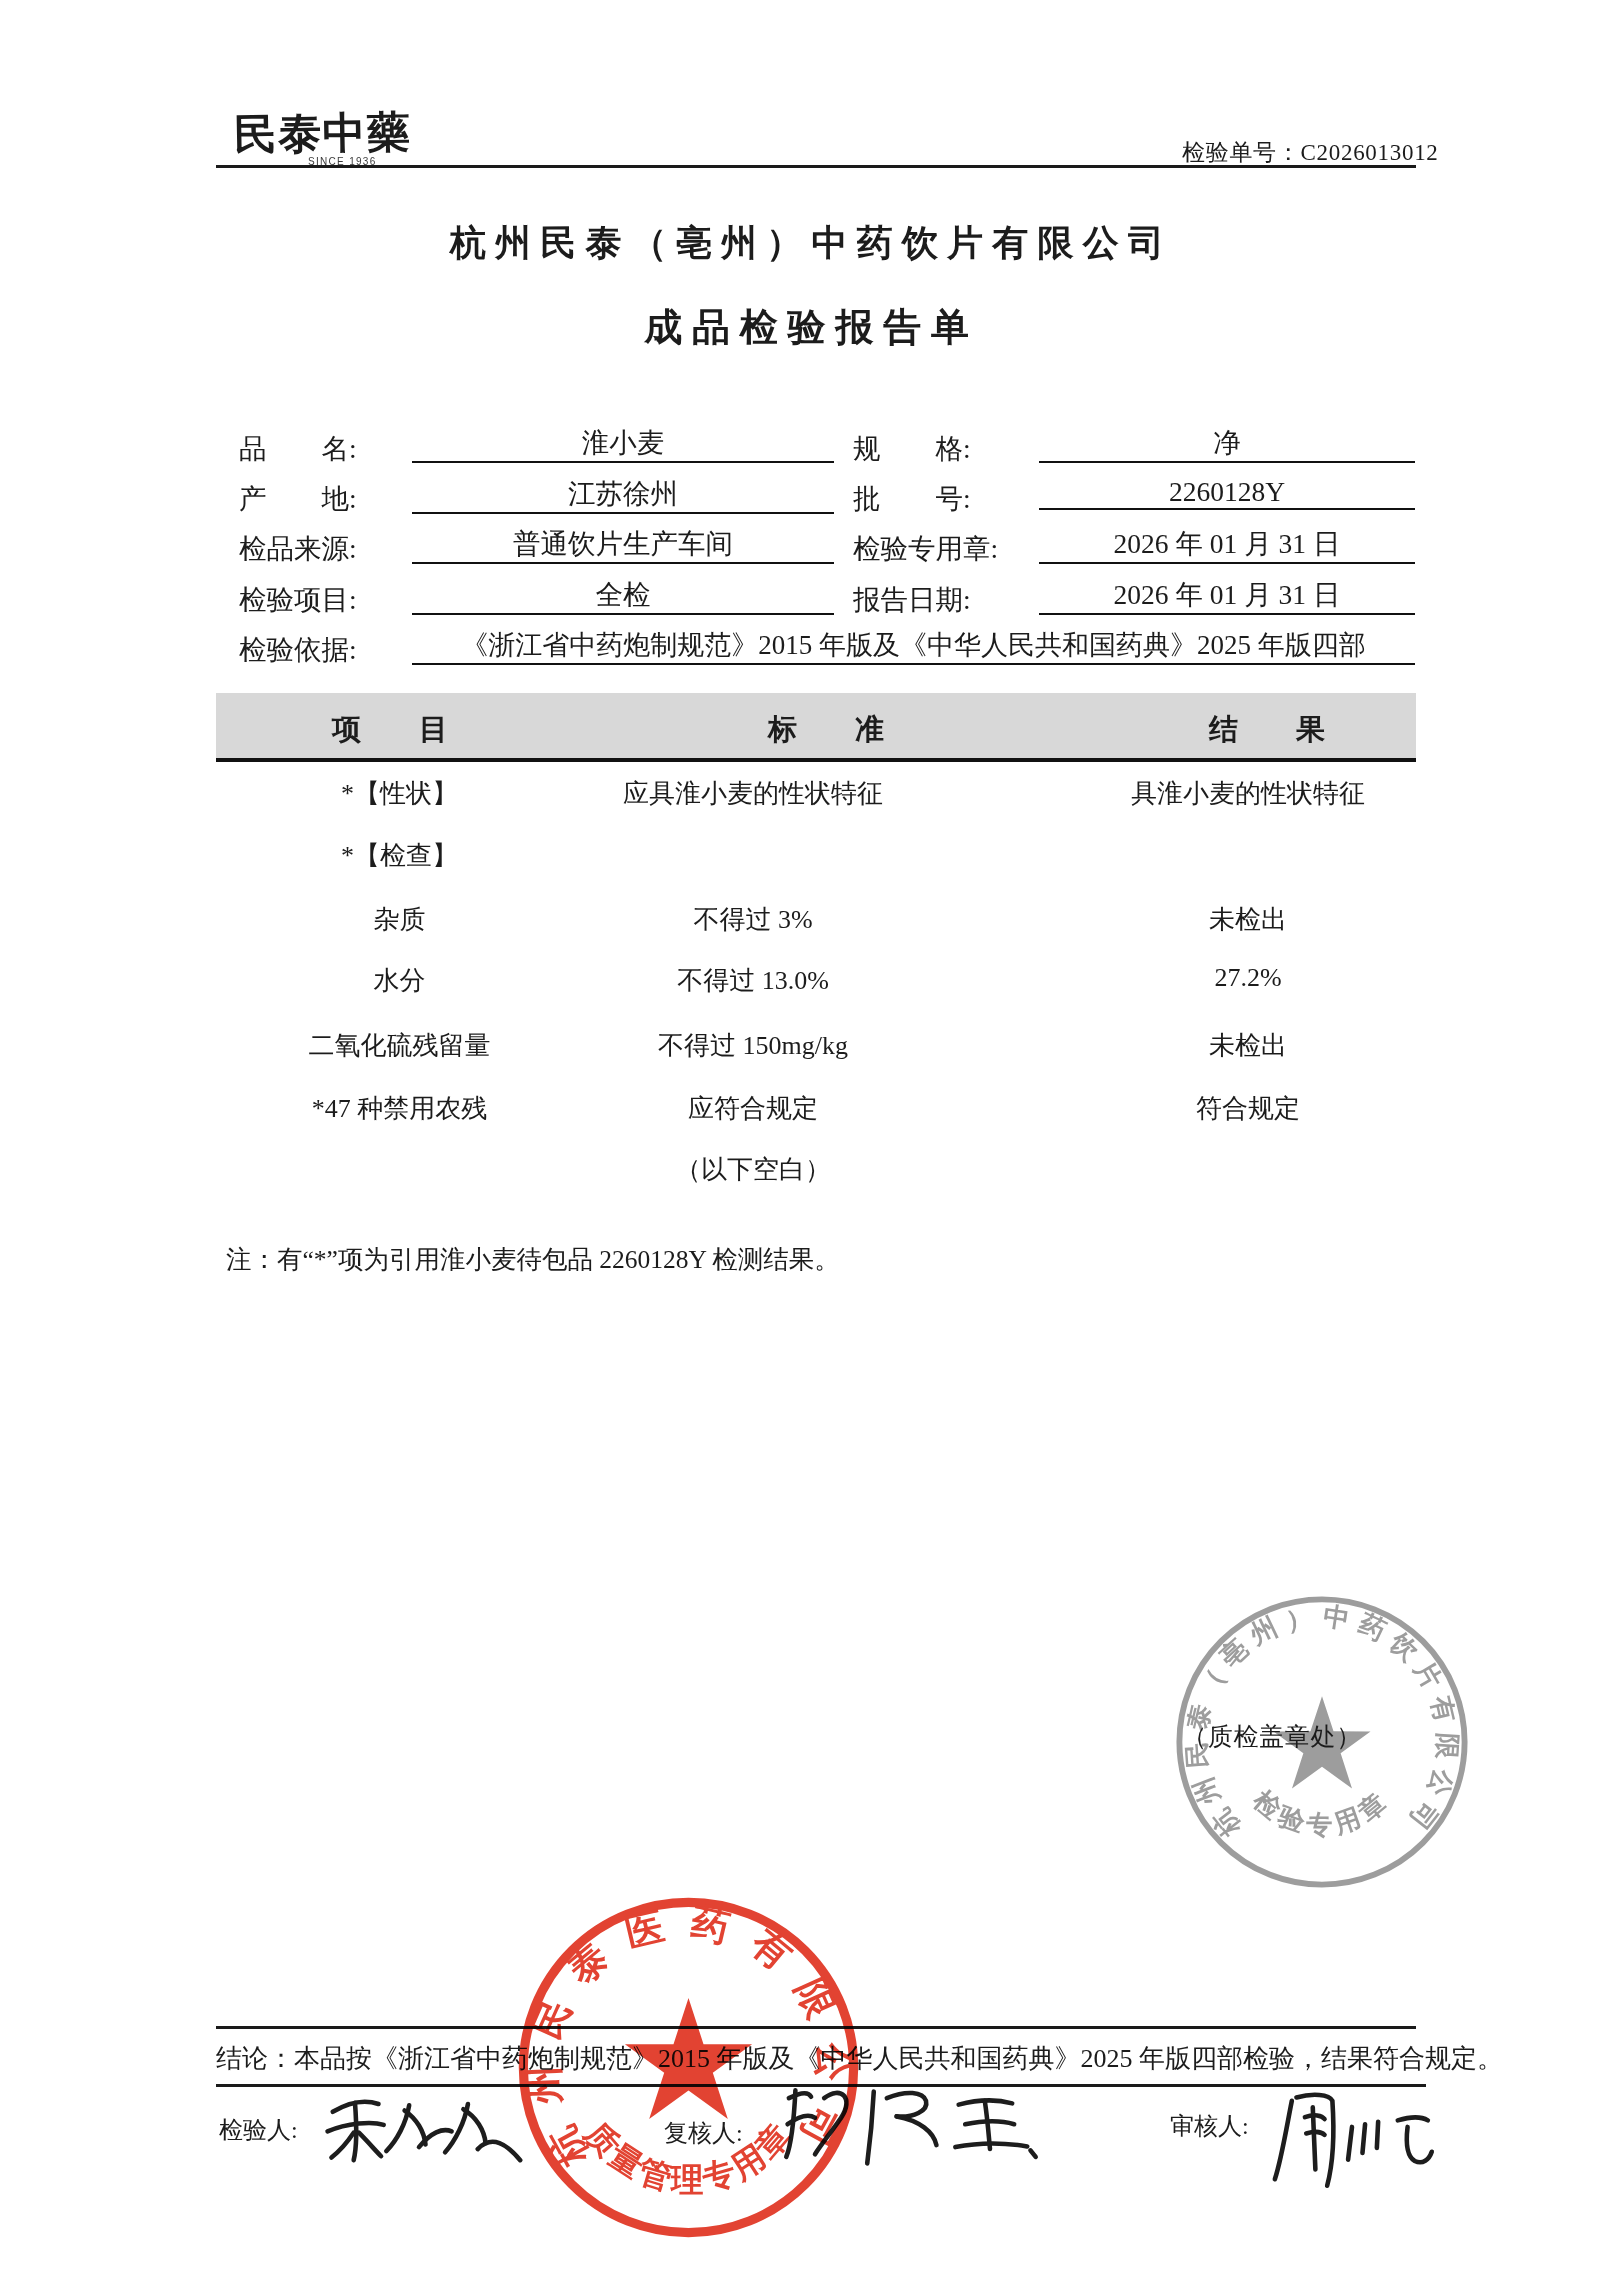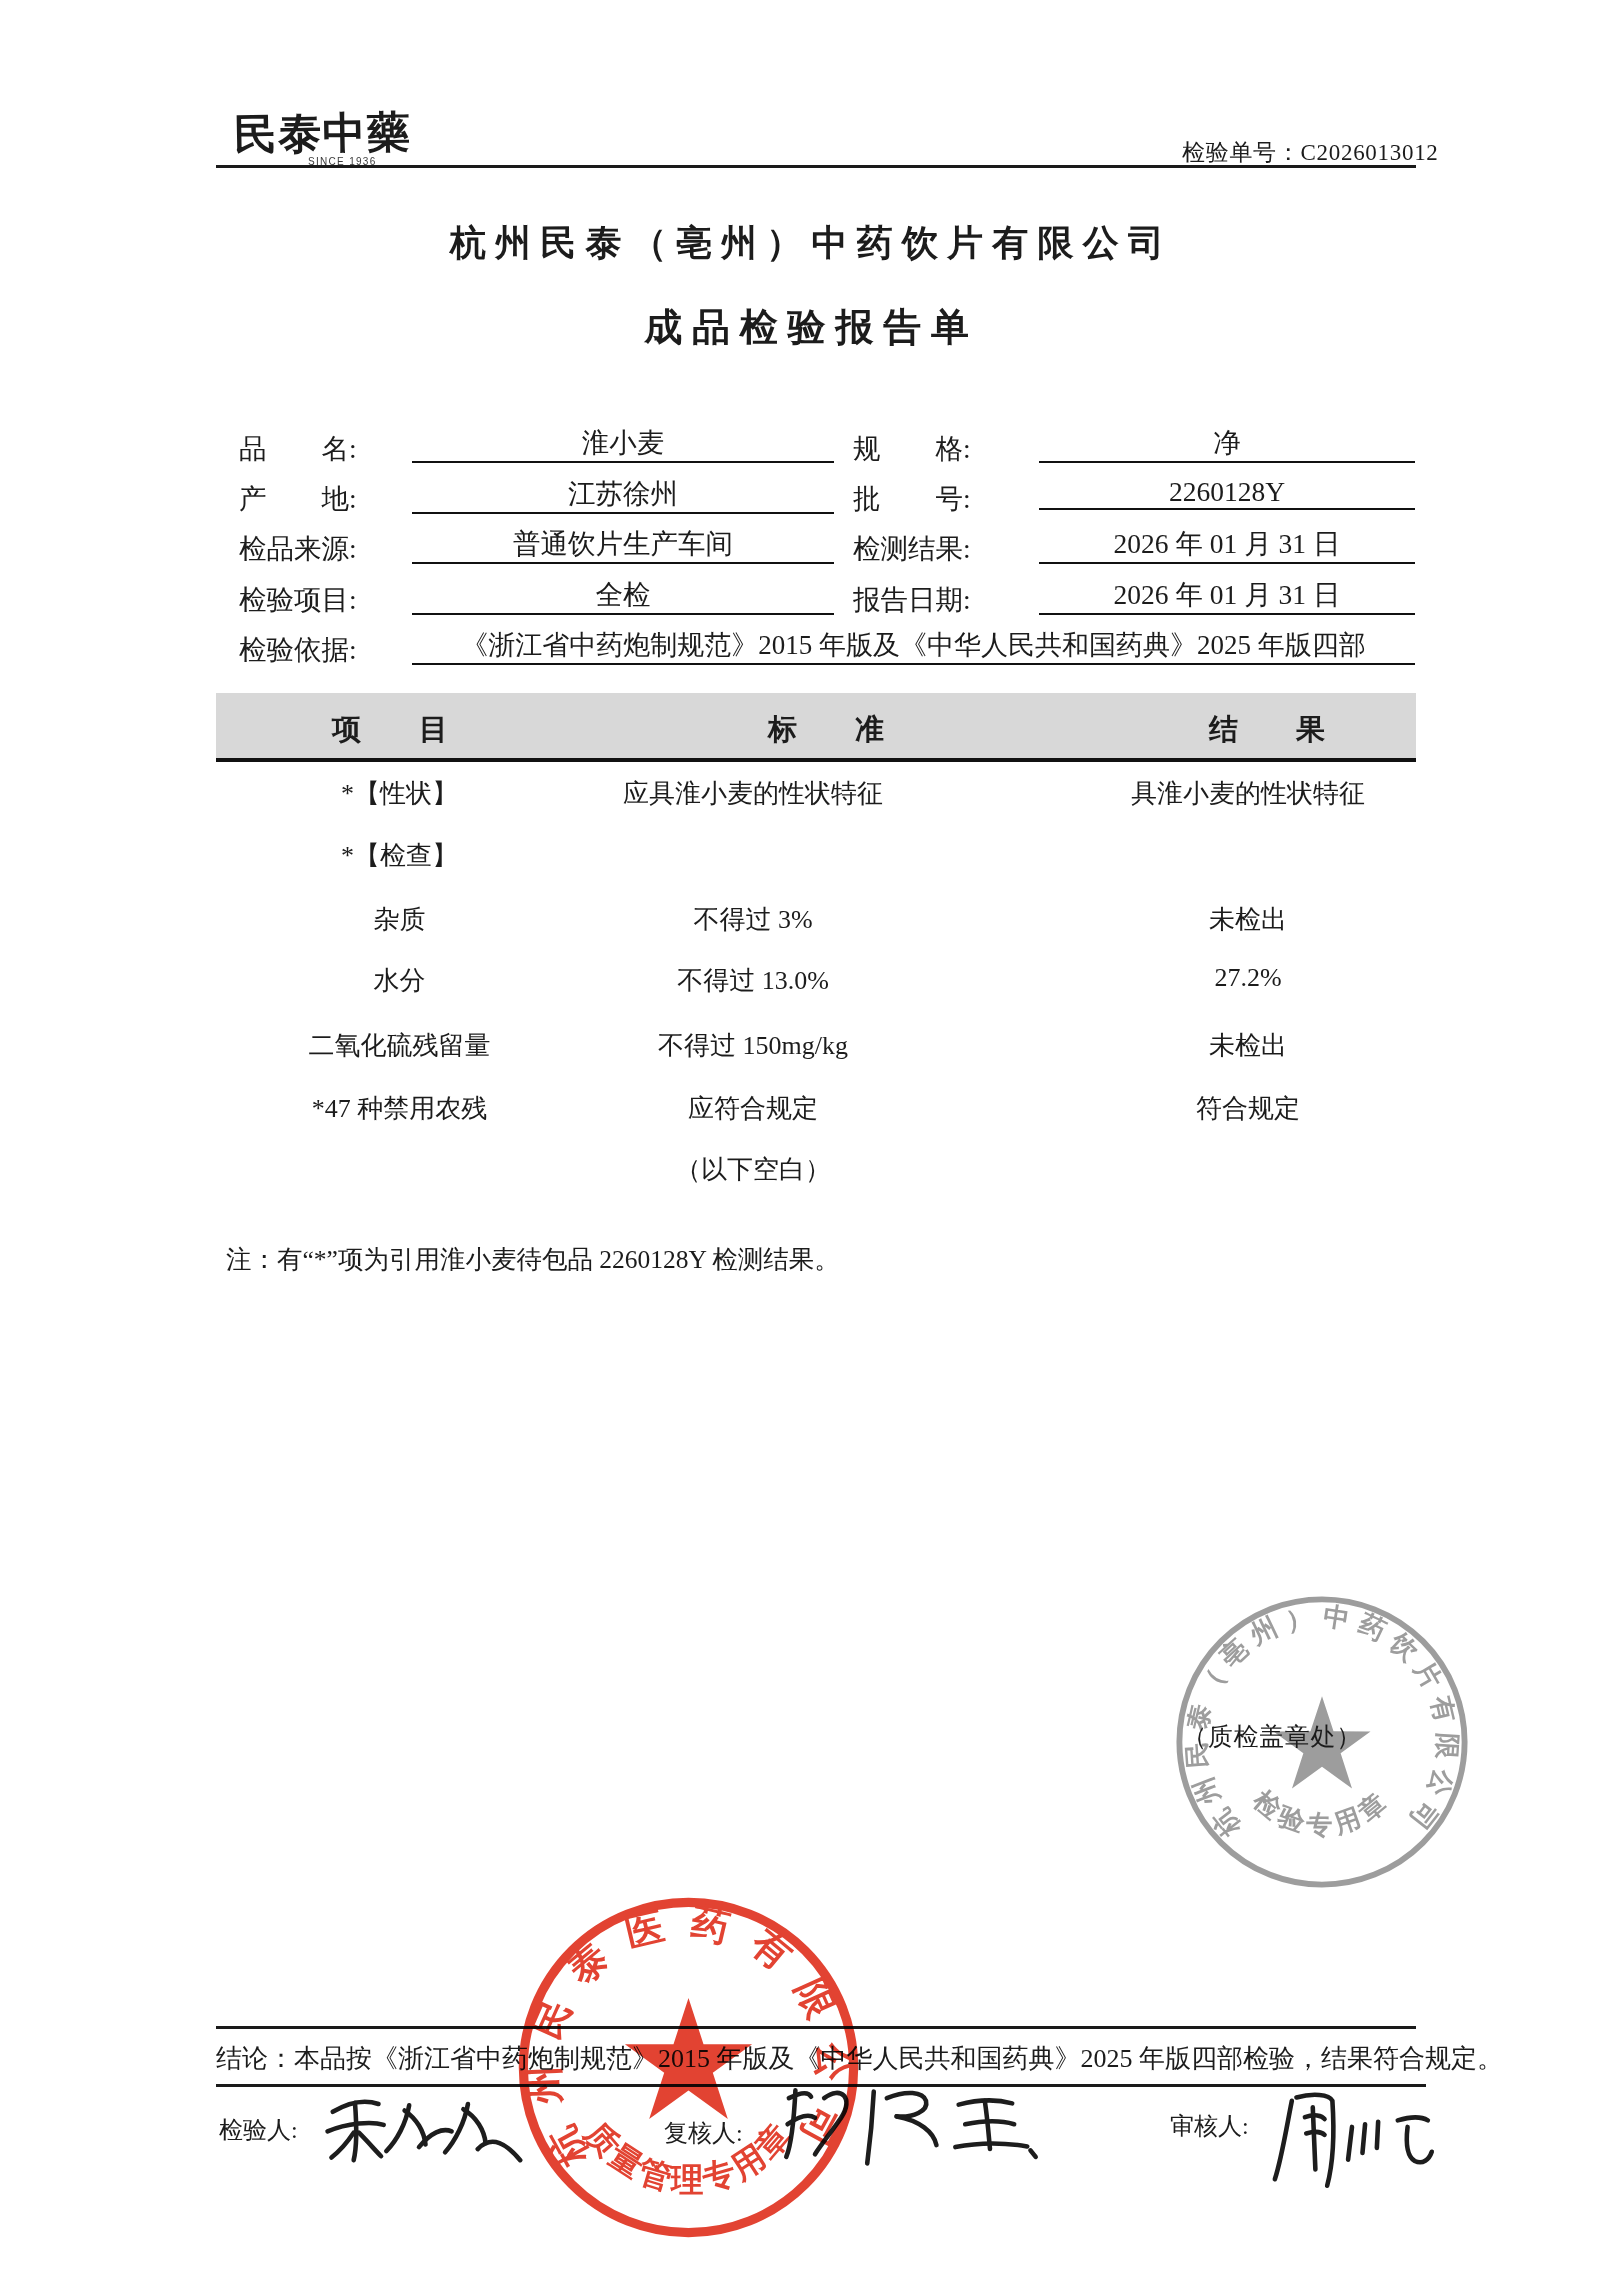--- a/index.html
+++ b/index.html
@@ -67,21 +67,21 @@
   <div class="abs info-label rl" style="top:431px">规　　格:</div>
   <div class="abs info-value rv" style="top:425px">净</div>
 
   <div class="abs info-label ll" style="top:481px">产　　地:</div>
   <div class="abs info-value lv" style="top:476px">江苏徐州</div>
   <div class="abs info-label rl" style="top:481px">批　　号:</div>
   <div class="abs info-value rv" style="top:476px">2260128Y</div>
 
   <div class="abs info-label ll" style="top:531px">检品来源:</div>
   <div class="abs info-value lv" style="top:526px">普通饮片生产车间</div>
-  <div class="abs info-label rl" style="top:531px">检测结果:</div>
+  <div class="abs info-label rl" style="top:531px">检验专用章:</div>
   <div class="abs info-value rv" style="top:526px">2026 年 01 月 31 日</div>
 
   <div class="abs info-label ll" style="top:582px">检验项目:</div>
   <div class="abs info-value lv" style="top:577px">全检</div>
   <div class="abs info-label rl" style="top:582px">报告日期:</div>
   <div class="abs info-value rv" style="top:577px">2026 年 01 月 31 日</div>
 
   <div class="abs info-label ll" style="top:632px">检验依据:</div>
   <div class="abs basis-value" style="top:627px">《浙江省中药炮制规范》2015 年版及《中华人民共和国药典》2025 年版四部</div>
 

